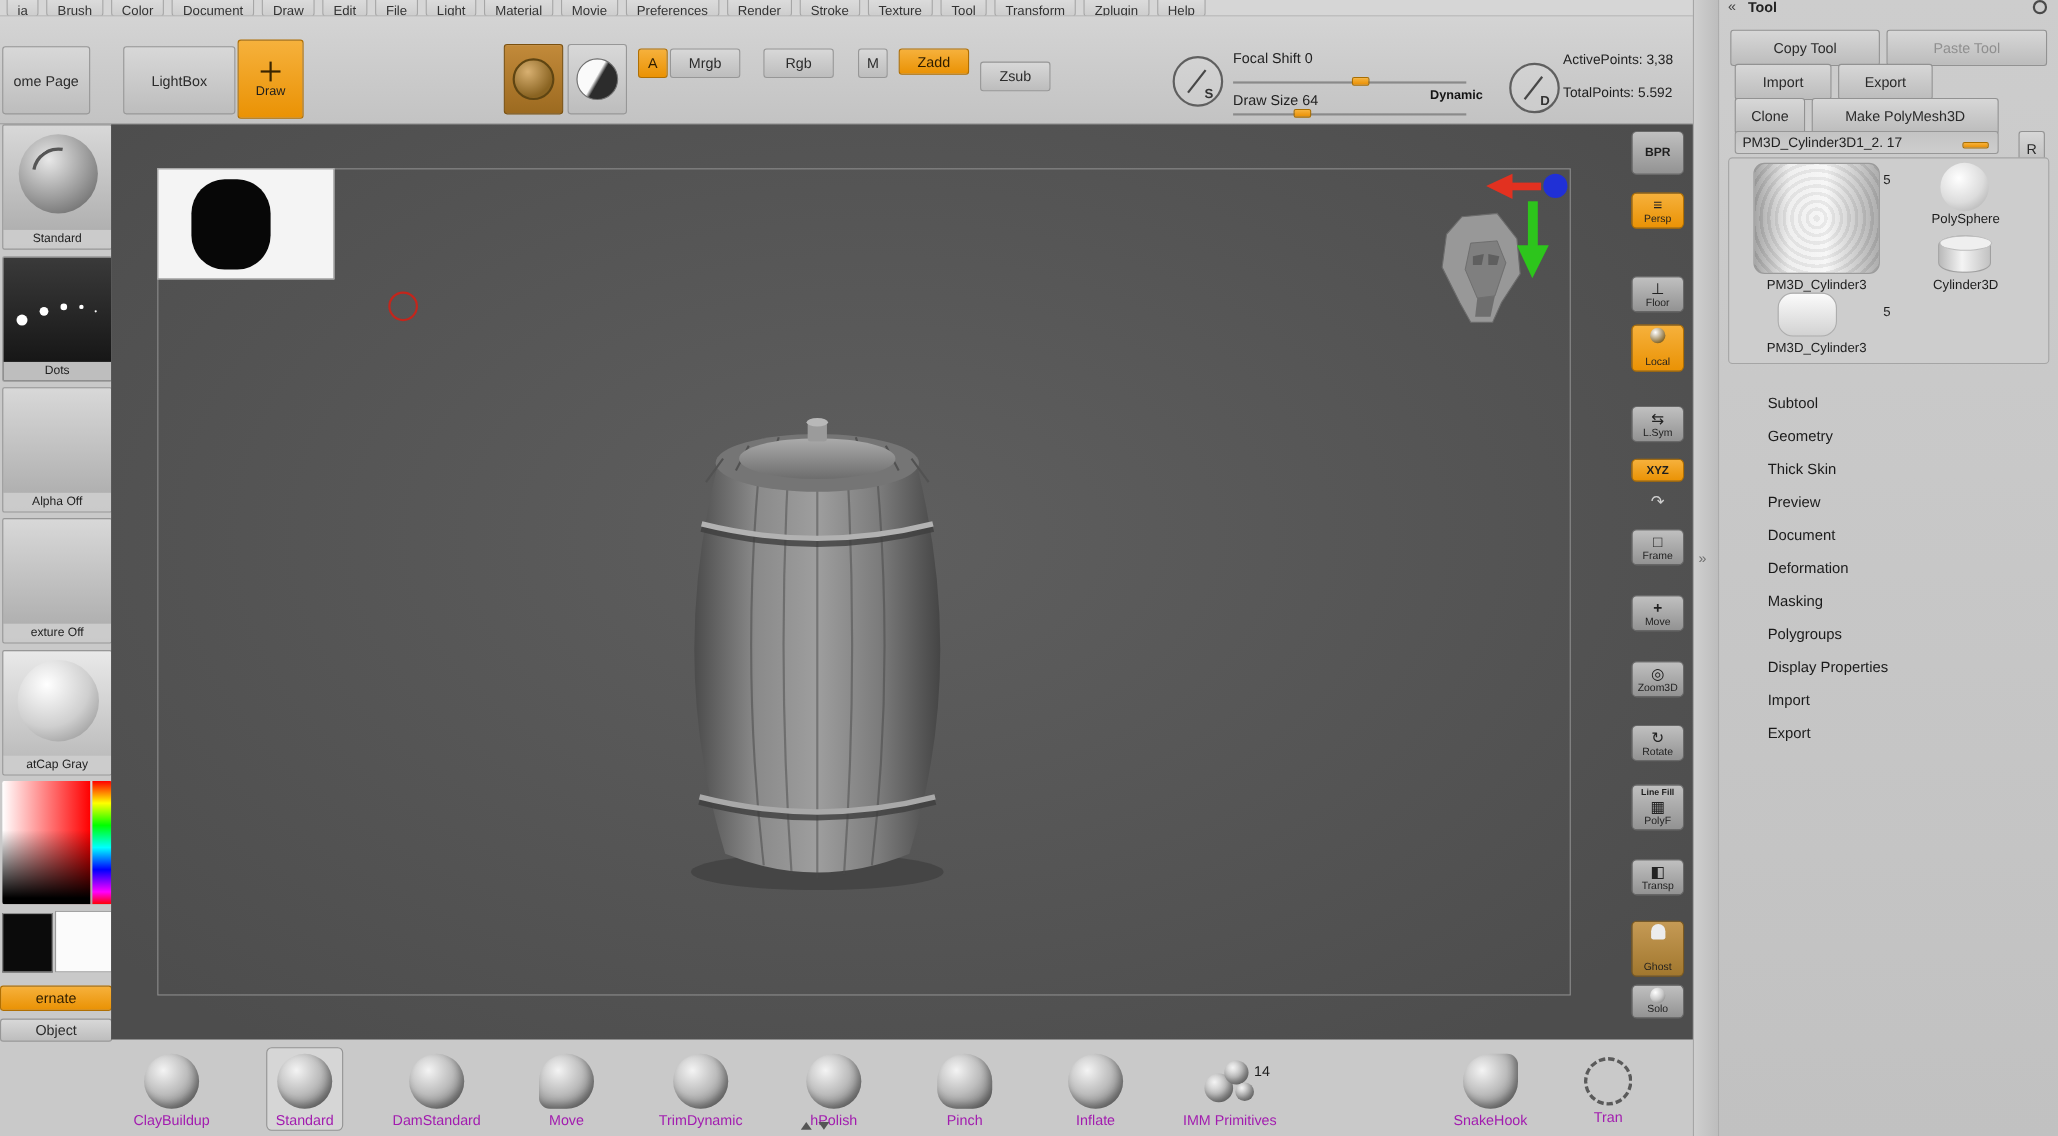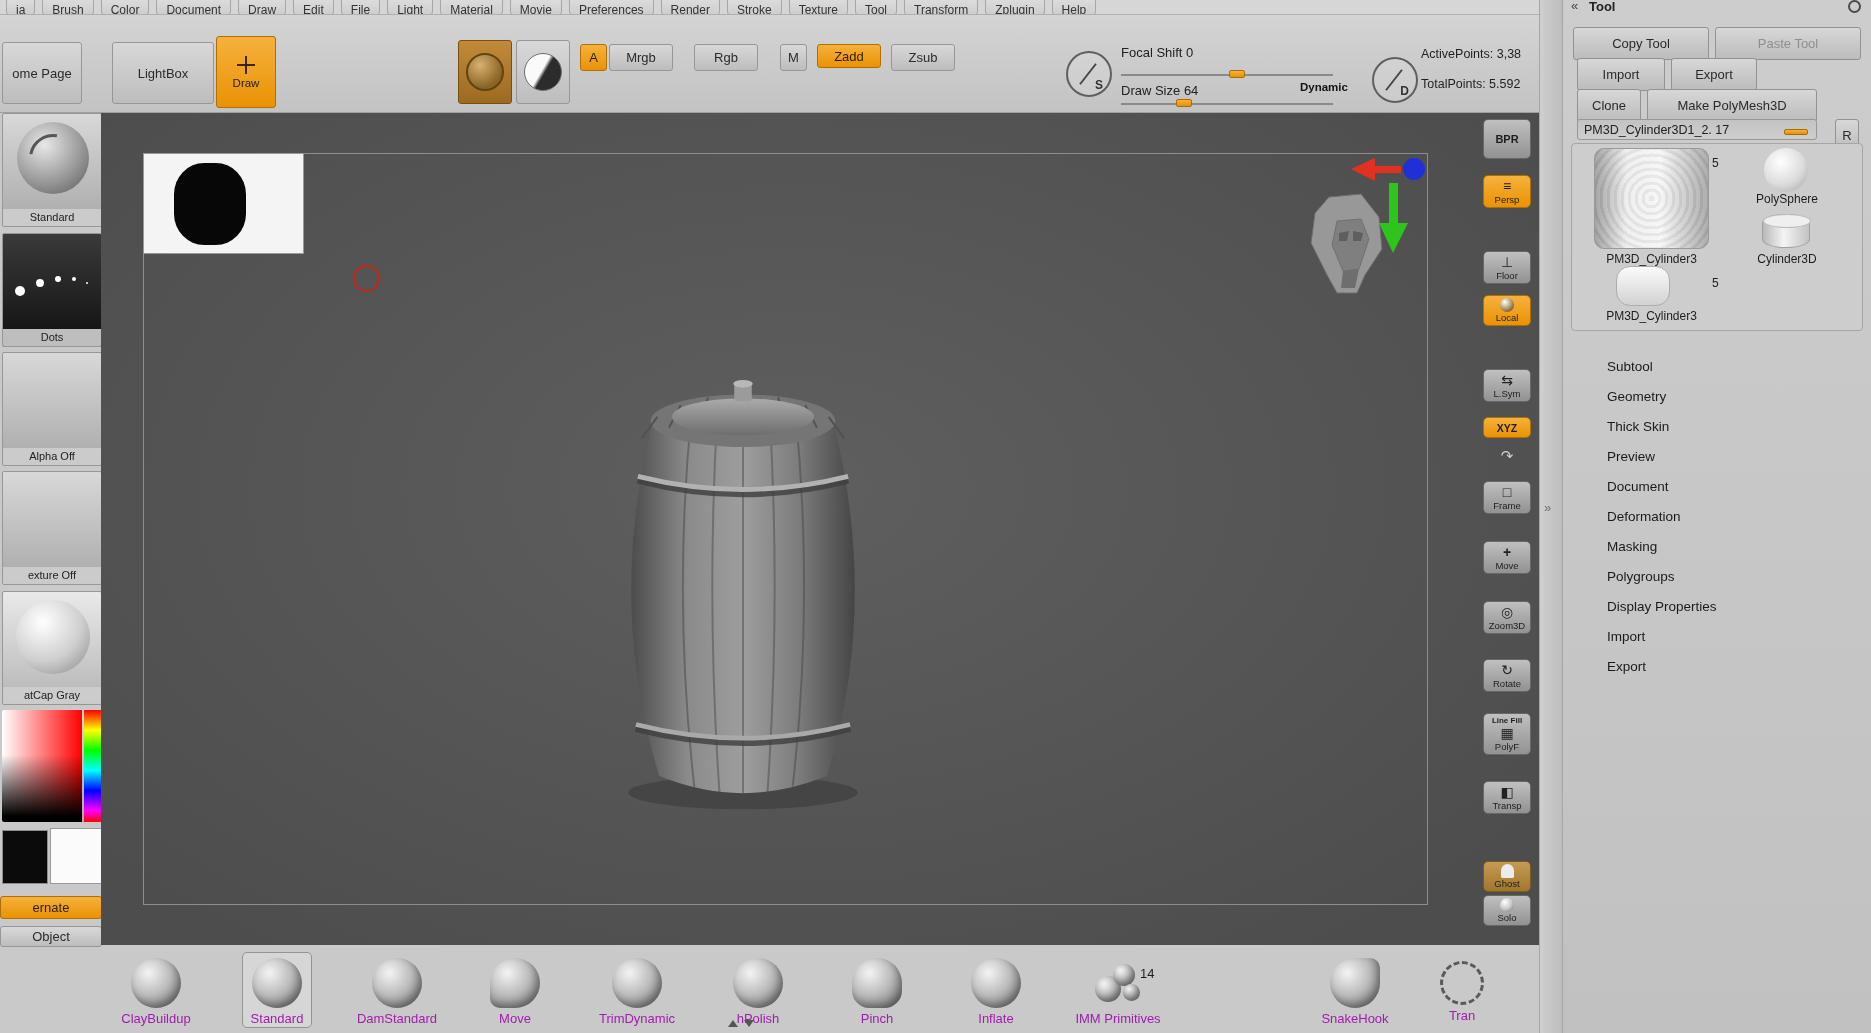--- a/index.html
+++ b/index.html
@@ -147,21 +147,21 @@
     <div class="btn abs" style="left:694px;top:29px;width:64px;height:27px;">Rgb</div>
     <div class="btn abs" style="left:780px;top:29px;width:27px;height:27px;">M</div>
 
     <div class="slider abs" style="left:580px;top:62px;width:230px;height:26px;">
       <span class="lab gray">Rgb Intensity</span>
       <span class="track"></span>
       <span class="handle" style="left:93%;bottom:1px;"></span>
     </div>
 
     <div class="btn orange abs" style="left:817px;top:29px;width:64px;height:24px;">Zadd</div>
-    <div class="btn abs" style="left:891px;top:29px;width:64px;height:27px;">Zsub</div>
+    <div class="btn abs" style="left:891px;top:41px;width:64px;height:27px;">Zsub</div>
 
     <div class="slider abs" style="left:817px;top:62px;width:200px;height:26px;">
       <span class="lab"><span>Z Intensity</span>&nbsp;<span>25</span></span>
       <span class="track"></span>
       <span class="handle" style="left:56%;bottom:1px;"></span>
     </div>
 
     <div class="circle-ind" style="left:1066px;top:36px;width:46px;height:46px;">
       <span class="cl">S</span>
     </div>
@@ -280,21 +280,21 @@
       <span class="sh-label" style="font-size:11px;font-weight:bold;">BPR</span>
     </div>
     <div class="shelf-item active" style="top:62px;">
       <span class="sh-glyph">≡</span>
       <span class="sh-label">Persp</span>
     </div>
     <div class="shelf-item" style="top:138px;">
       <span class="sh-glyph">⊥</span>
       <span class="sh-label">Floor</span>
     </div>
-    <div class="shelf-item active" style="top:182px;">
+    <div class="shelf-item active" style="top:182px;gap:12px;">
       <span class="mini-sphere" style="background:radial-gradient(circle at 35% 30%, #fff, #7a5a1a 80%);"></span>
       <span class="sh-label">Local</span>
     </div>
     <div class="shelf-item" style="top:256px;">
       <span class="sh-glyph">⇆</span>
       <span class="sh-label">L.Sym</span>
     </div>
     <div class="shelf-item active" style="top:304px;height:21px;flex-direction:row;justify-content:center;">
       <span class="sh-label" style="font-size:10.5px;font-weight:bold;">XYZ</span>
     </div>
@@ -319,21 +319,21 @@
     </div>
     <div class="shelf-item" style="top:600px;">
       <span class="sh-top">Line Fill</span>
       <span class="sh-glyph">▦</span>
       <span class="sh-label">PolyF</span>
     </div>
     <div class="shelf-item" style="top:668px;">
       <span class="sh-glyph">◧</span>
       <span class="sh-label">Transp</span>
     </div>
-    <div class="shelf-item ghosted" style="top:748px;">
+    <div class="shelf-item ghosted" style="top:724px;gap:20px;">
       <span class="ghost-shape"></span>
       <span class="sh-label">Ghost</span>
     </div>
     <div class="shelf-item" style="top:782px;">
       <span class="mini-sphere"></span>
       <span class="sh-label">Solo</span>
     </div>
   </div>
 
   <div class="divider">

